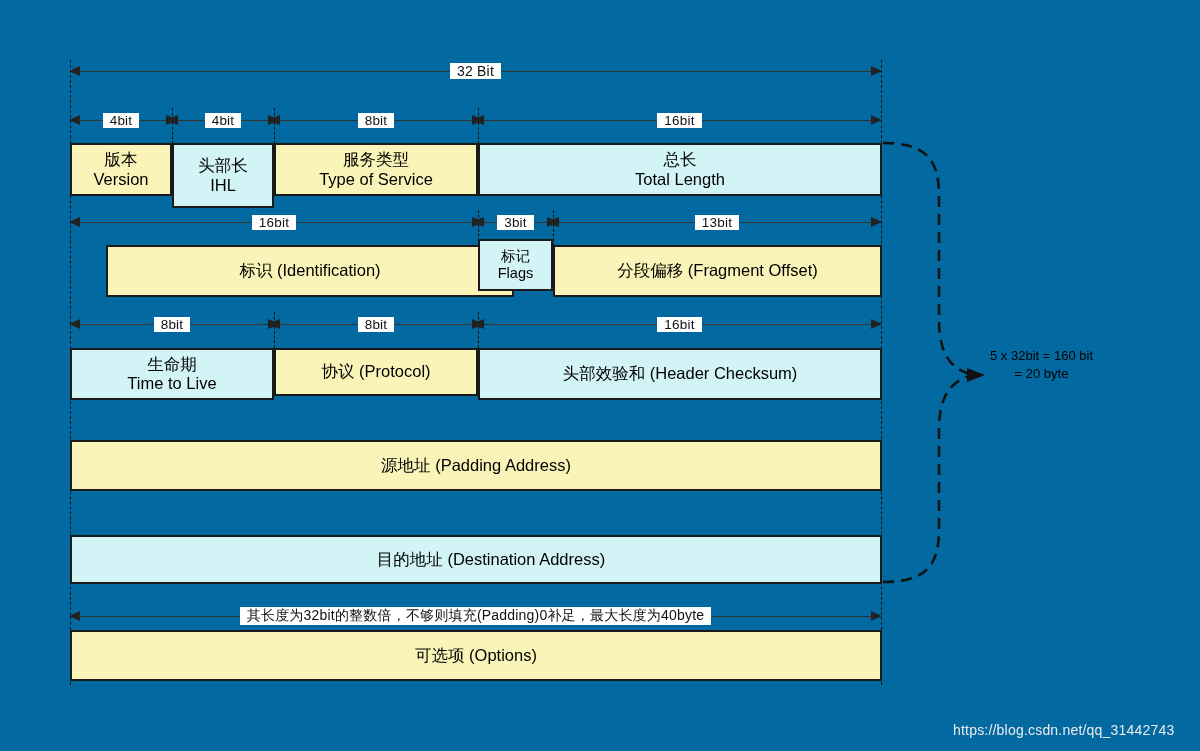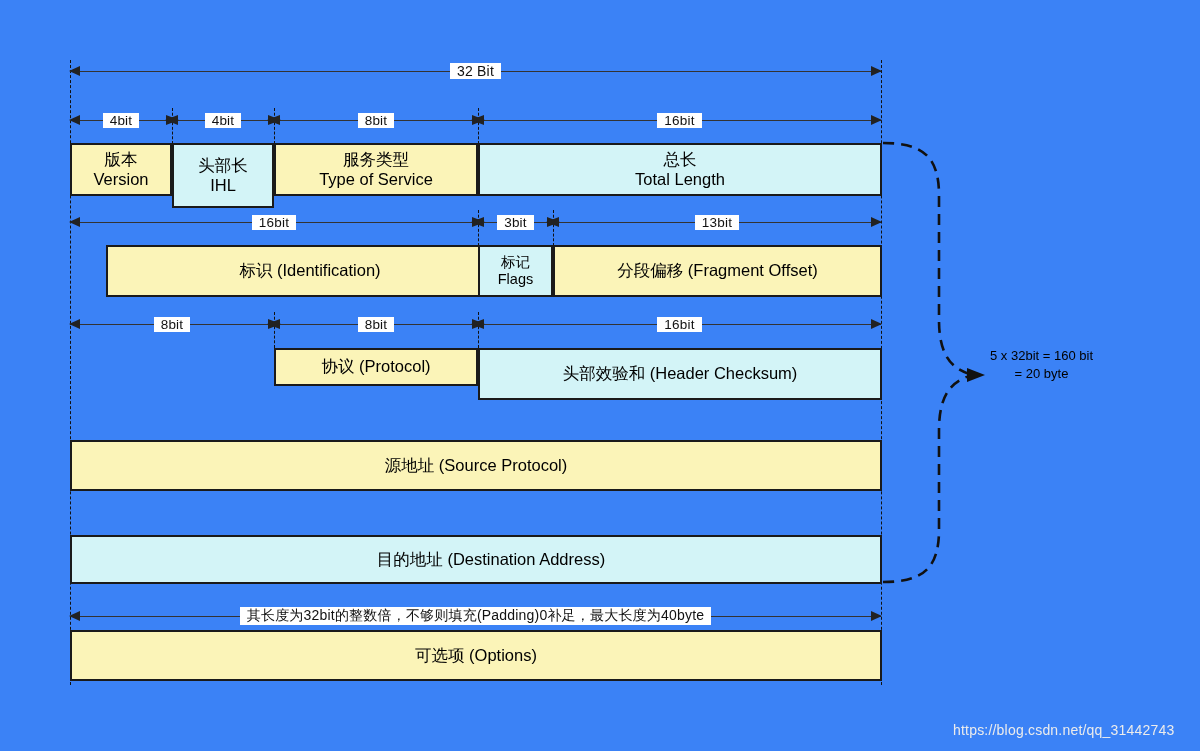--- a/index.html
+++ b/index.html
@@ -8,21 +8,21 @@
     background: #ffffff;
   }
   body {
     font-family: "Liberation Sans", "DejaVu Sans", sans-serif;
     color: #000000;
   }
   #canvas {
     position: relative;
     width: 1200px;
     height: 751px;
-    background: #3b82f6;
+    background: #0369a1;
     overflow: hidden;
   }
 
   
   .field {
     position: absolute;
     box-sizing: border-box;
     border: 2px solid #1a1a1a;
     display: flex;
     flex-direction: column;
@@ -212,21 +212,21 @@
   <div class="dim" style="left:553px; top:213px; width:328px;">
     <div class="bar"></div>
     <div class="arrow lx"></div>
     <div class="arrow r"></div>
     <div class="lbl">13bit</div>
   </div>
 
   <div class="field yellow one-line" style="left: 70px; top: 245px; width: 408px; height: 52px; background: rgb(251, 244, 184); border-color: rgb(26, 26, 26); margin-left: 36px;">
     <span class="cn">标识 (Identification)</span>
   </div>
-  <div class="field blue small" style="left: 478px; top: 245px; width: 75px; height: 52px; background: rgb(211, 244, 247); border-color: rgb(26, 26, 26); align-items: center;">
+  <div class="field blue small" style="left: 478px; top: 239px; width: 75px; height: 52px; background: rgb(211, 244, 247); border-color: rgb(26, 26, 26); align-items: center;">
     <span class="cn">标记</span>
     <span class="en">Flags</span>
   </div>
   <div class="field yellow one-line" style="left: 553px; top: 245px; width: 329px; height: 52px; background: rgb(251, 244, 184); border-color: rgb(26, 26, 26);">
     <span class="cn">分段偏移 (Fragment Offset)</span>
   </div>
 
   <div class="dim" style="left:70px; top:315px; width:204px;">
     <div class="bar"></div>
     <div class="arrow l"></div>
@@ -239,29 +239,33 @@
     <div class="arrow rx"></div>
     <div class="lbl">8bit</div>
   </div>
   <div class="dim" style="left:478px; top:315px; width:403px;">
     <div class="bar"></div>
     <div class="arrow lx"></div>
     <div class="arrow r"></div>
     <div class="lbl">16bit</div>
   </div>
 
-  <div class="field yellow one-line" style="left: 274px; top: 348px; width: 204px; height: 38px; background: rgb(251, 244, 184); border-color: rgb(26, 26, 26);">
+  <div class="field blue" style="left: 70px; top: 348px; width: 204px; height: 52px; background: rgb(211, 244, 247); border-color: rgb(26, 26, 26);">
+    <span class="cn">生命期</span>
+    <span class="en">Time to Live</span>
+  </div>
+  <div class="field yellow one-line" style="left: 274px; top: 348px; width: 204px; height: 48px; background: rgb(251, 244, 184); border-color: rgb(26, 26, 26);">
     <span class="cn">协议 (Protocol)</span>
   </div>
   <div class="field blue one-line" style="left: 478px; top: 348px; width: 404px; height: 52px; background: rgb(211, 244, 247); border-color: rgb(26, 26, 26);">
     <span class="cn">头部效验和 (Header Checksum)</span>
   </div>
 
   <div class="field yellow one-line" style="left: 70px; top: 440px; width: 812px; height: 51px; background: rgb(251, 244, 184); border-color: rgb(26, 26, 26);">
-    <span class="cn">源地址 (Source Protocol)</span>
+    <span class="cn">源地址 (Padding Address)</span>
   </div>
 
   <div class="field blue one-line" style="left: 70px; top: 535px; width: 812px; height: 49px; background: rgb(211, 244, 247); border-color: rgb(26, 26, 26); padding-left: 30px;">
     <span class="cn">目的地址 (Destination Address)</span>
   </div>
 
   <div class="dim wide" style="left:70px; top:607px; width:811px;">
     <div class="bar"></div>
     <div class="arrow l"></div>
     <div class="arrow r"></div>

